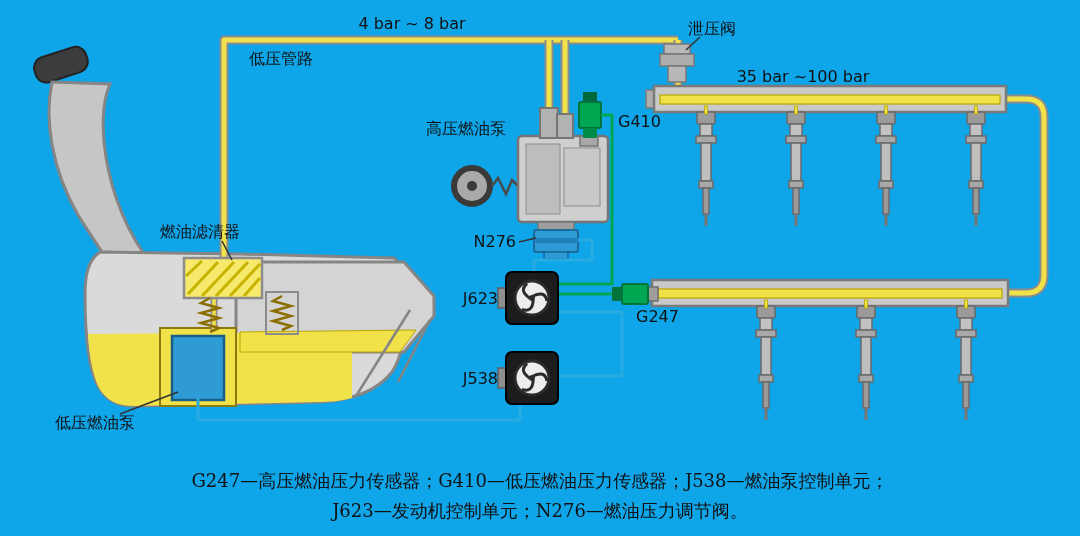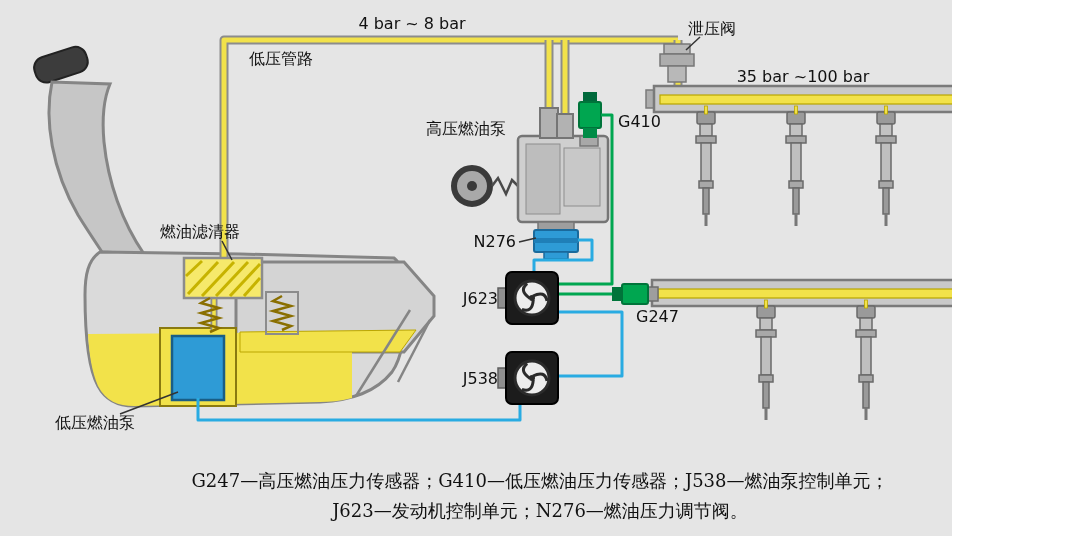--- a/index.html
+++ b/index.html
@@ -1,16 +1,16 @@
 <!DOCTYPE html>
 <html><head>
 <meta charset="utf-8">
 <style>
   html,body{margin:0;padding:0;background:#ffffff;}
-  .stage{position:relative;width:952px;height:536px;background:#e5e5e5;overflow:hidden;}
+  .stage{position:relative;width:1080px;height:536px;background:#0ea5e9;overflow:hidden;}
   .lbl{font:16px "DejaVu Sans", sans-serif;fill:#111;}
   .cap{font:18px "DejaVu Serif", serif;fill:#111;}
   svg{display:block;}
 </style>
 </head>
 <body>
 
 <div class="stage">
 <svg width="1080" height="536" viewBox="0 0 1080 536" xmlns="http://www.w3.org/2000/svg">
 

